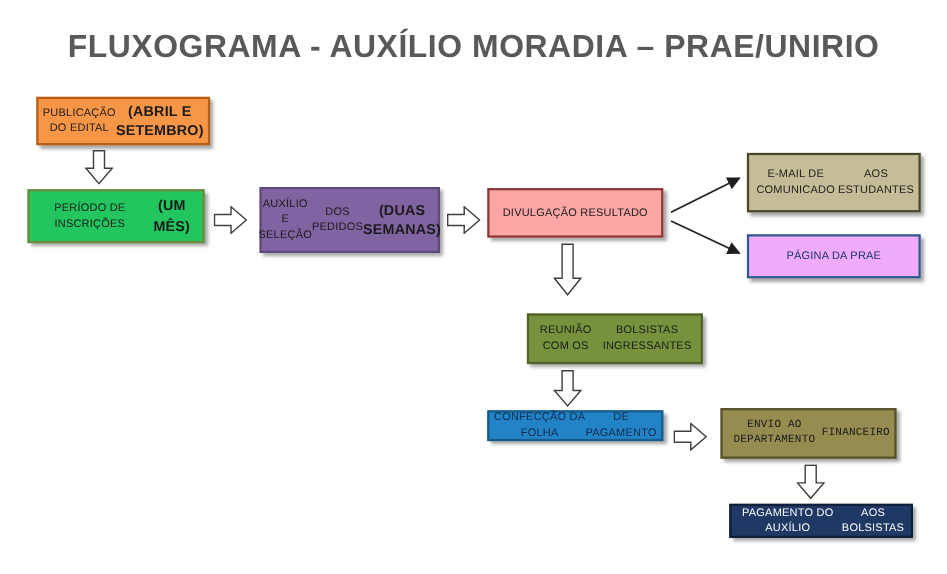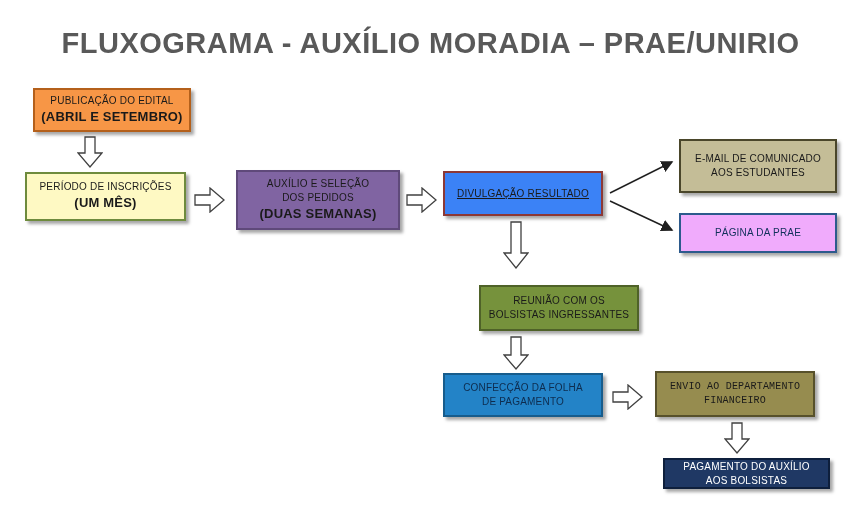--- a/index.html
+++ b/index.html
@@ -8,35 +8,35 @@
   .canvas { position:relative; width:861px; height:522px; background:#ffffff; overflow:hidden; }
 
   .title {
     position:absolute; top:27px; left:0; width:100%;
     text-align:center; font-size:29px; font-weight:bold;
     color:#595959; letter-spacing:0.5px;
   }
 
   .node {
     position:absolute; border:2px solid #000;
-    display:flex; flex-direction:column; justify-content:center; align-items:center;
+    display:flex; flex-direction:row; justify-content:center; align-items:center;
     text-align:center; font-size:10px; letter-spacing:0.2px; line-height:1.4;
     padding:3px 4px; box-shadow:3px 3px 3px rgba(0,0,0,0.35);
   }
   .node .emph { font-weight:bold; font-size:13px; }
 
   
   .n-publicacao { left:33px;  top:88px;  width:158px; height:44px; }
   .n-inscricoes { left:25px;  top:172px; width:161px; height:49px; }
   .n-analise    { left:236px; top:170px; width:164px; height:60px; }
   .n-divulgacao { left:443px; top:171px; width:160px; height:45px; }
   .n-email      { left:679px; top:139px; width:158px; height:54px; }
   .n-pagina     { left:679px; top:213px; width:158px; height:40px; }
   .n-reuniao    { left:443px; top:285px; width:160px; height:46px;margin-left:36px; }
-  .n-confeccao  { left:443px; top:373px; width:160px; height:44px; }
+  .n-confeccao  { left:443px; top:373px; width:160px; height:28px; }
   .n-envio      { left:655px; top:371px; width:160px; height:46px; }
   .n-pagamento  { left:663px; top:458px; width:167px; height:31px; }
 
   
   .arrow { position:absolute; }
   .arrow polygon { fill:#ffffff; stroke:#404040; stroke-width:1.3; stroke-linejoin:miter; }
   .a-down1  { left:77px;  top:136px; width:26px; height:32px; }
   .a-right1 { left:194px; top:187px; width:31px; height:26px; }
   .a-right2 { left:406px; top:187px; width:31px; height:26px; }
   .a-down2  { left:503px; top:221px; width:26px; height:48px; }
@@ -57,40 +57,40 @@
 
   <div class="node n-publicacao" style="background: rgb(247, 150, 70); border-color: rgb(180, 96, 27); color: rgb(26, 26, 26);">
     <span>PUBLICAÇÃO DO EDITAL</span>
     <span class="emph">(ABRIL E SETEMBRO)</span>
   </div>
 
   <svg class="arrow a-down1" viewBox="0 0 26 32" aria-hidden="true">
     <polygon points="8,1 18,1 18,17 25,17 13,31 1,17 8,17"></polygon>
   </svg>
 
-  <div class="node n-inscricoes" style="background: #fef9c3; border-color: rgb(110, 139, 61); color: rgb(26, 26, 26);">
+  <div class="node n-inscricoes" style="background: #22c55e; border-color: rgb(110, 139, 61); color: rgb(26, 26, 26);">
     <span>PERÍODO DE INSCRIÇÕES</span>
     <span class="emph">(UM MÊS)</span>
   </div>
 
   <svg class="arrow a-right1" viewBox="0 0 31 26" aria-hidden="true">
     <polygon points="1,8 16,8 16,1 30,13 16,25 16,18 1,18"></polygon>
   </svg>
 
   <div class="node n-analise" style="background: rgb(128, 100, 162); border-color: rgb(95, 73, 122); color: rgb(26, 26, 26);">
     <span>AUXÍLIO E SELEÇÃO</span>
     <span>DOS PEDIDOS</span>
     <span class="emph">(DUAS SEMANAS)</span>
   </div>
 
   <svg class="arrow a-right2" viewBox="0 0 31 26" aria-hidden="true">
     <polygon points="1,8 16,8 16,1 30,13 16,25 16,18 1,18"></polygon>
   </svg>
 
-  <div class="node n-divulgacao" style="background: #3b82f6; border-color: rgb(140, 56, 54); color: rgb(26, 26, 26); text-decoration: underline;">
+  <div class="node n-divulgacao" style="background: #fca5a5; border-color: rgb(140, 56, 54); color: rgb(26, 26, 26);">
     <span>DIVULGAÇÃO RESULTADO</span>
   </div>
 
   <svg class="connector" viewBox="0 0 78 95" aria-hidden="true">
     <defs>
       <marker id="ah" markerWidth="9" markerHeight="8" refX="7" refY="4" orient="auto">
         <path d="M0,0 L8,4 L0,8 Z" fill="#1f1f1f"></path>
       </marker>
     </defs>
     <line x1="6" y1="45" x2="68" y2="14" marker-end="url(#ah)"></line>

